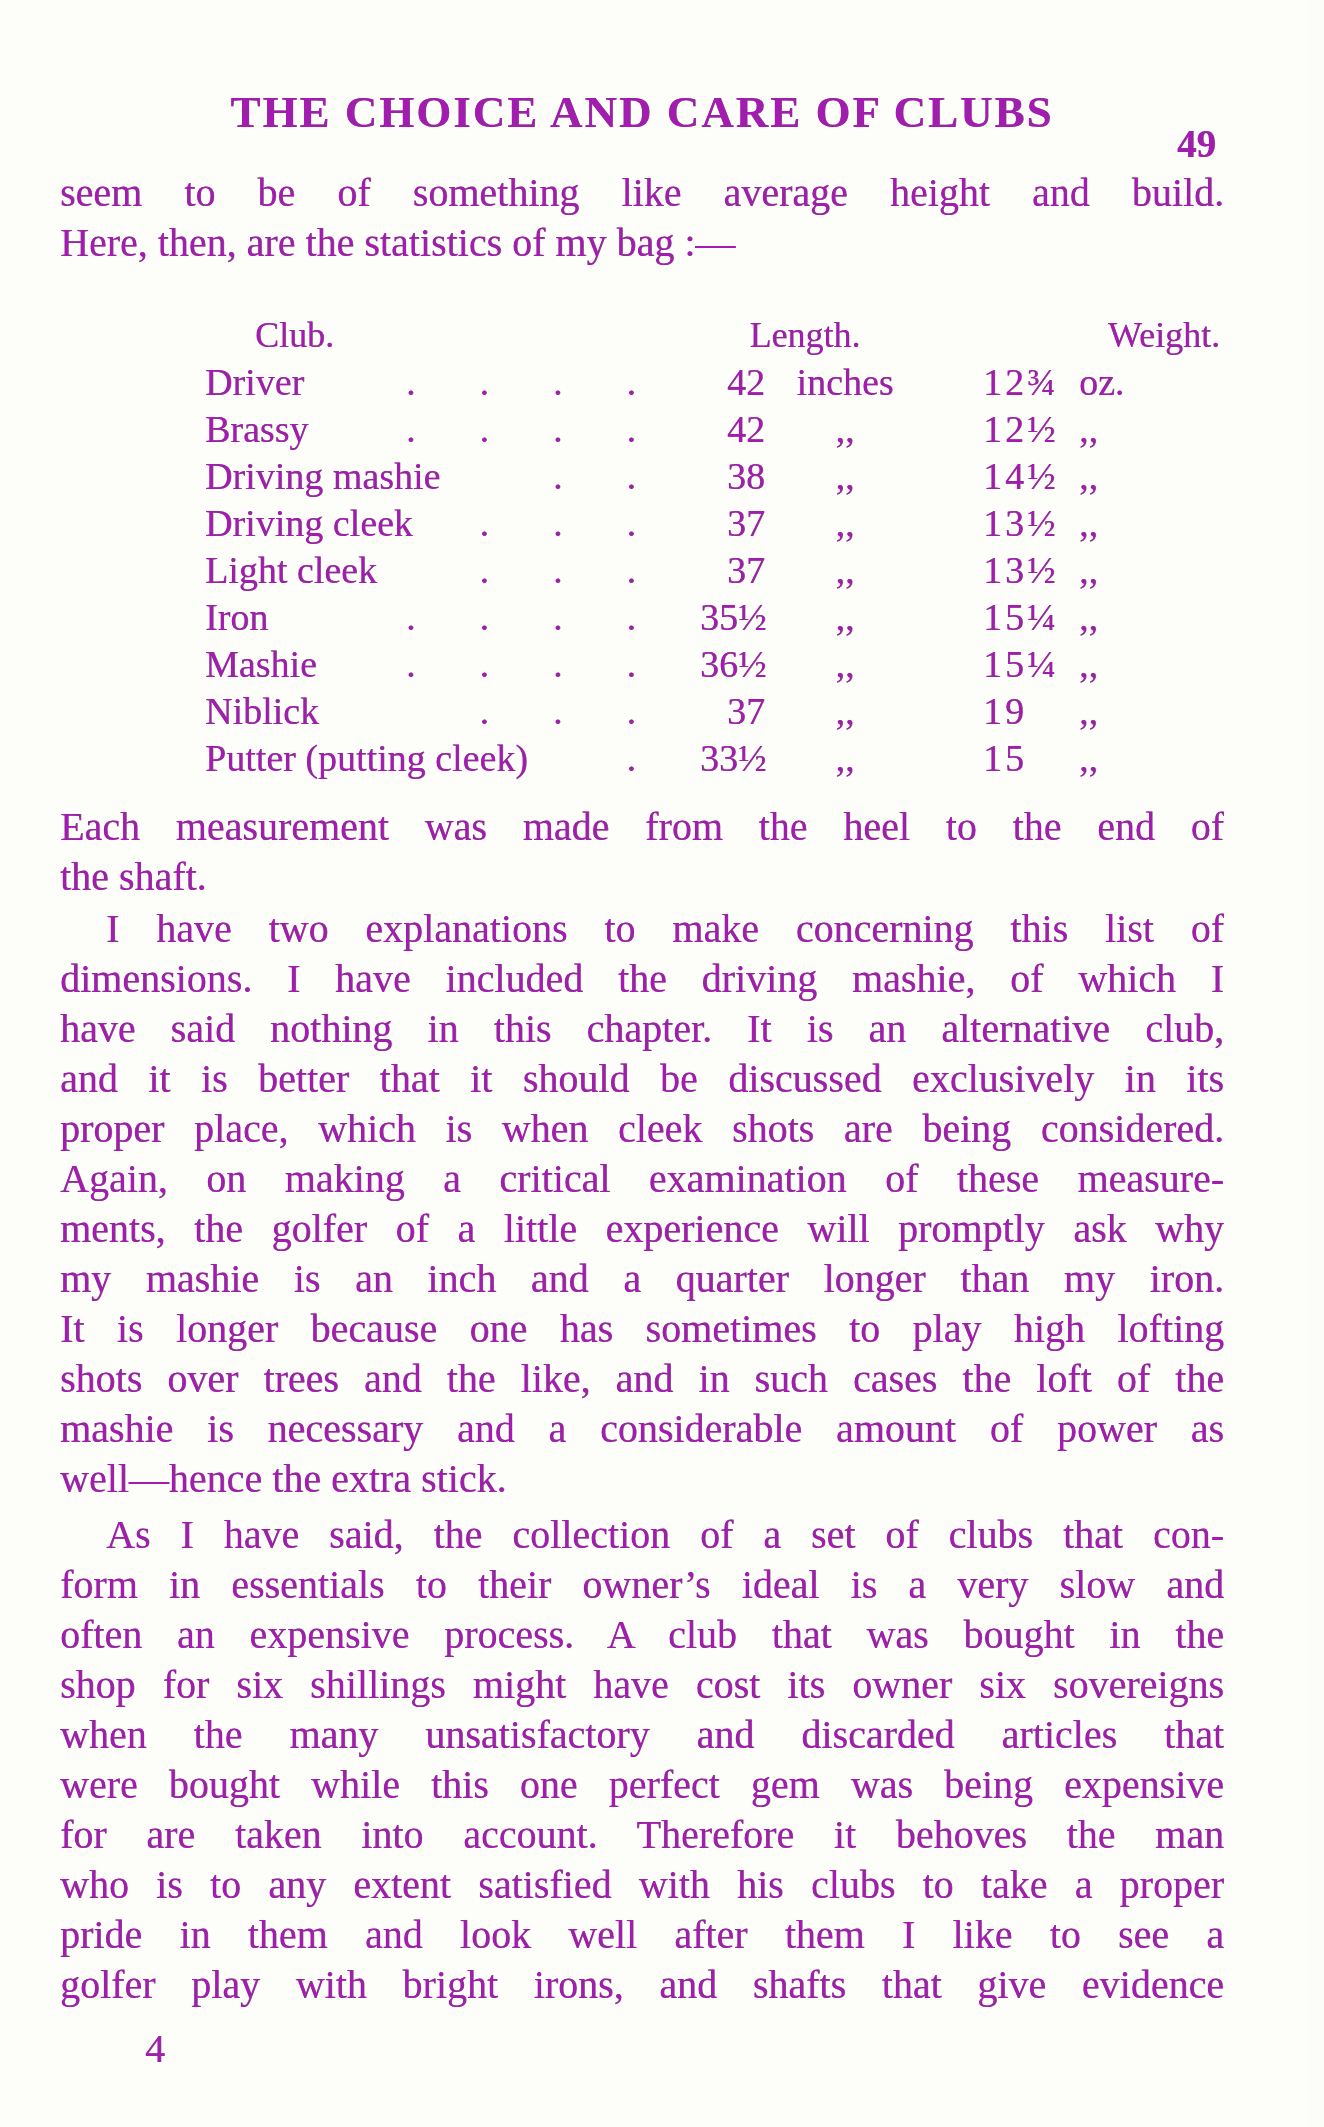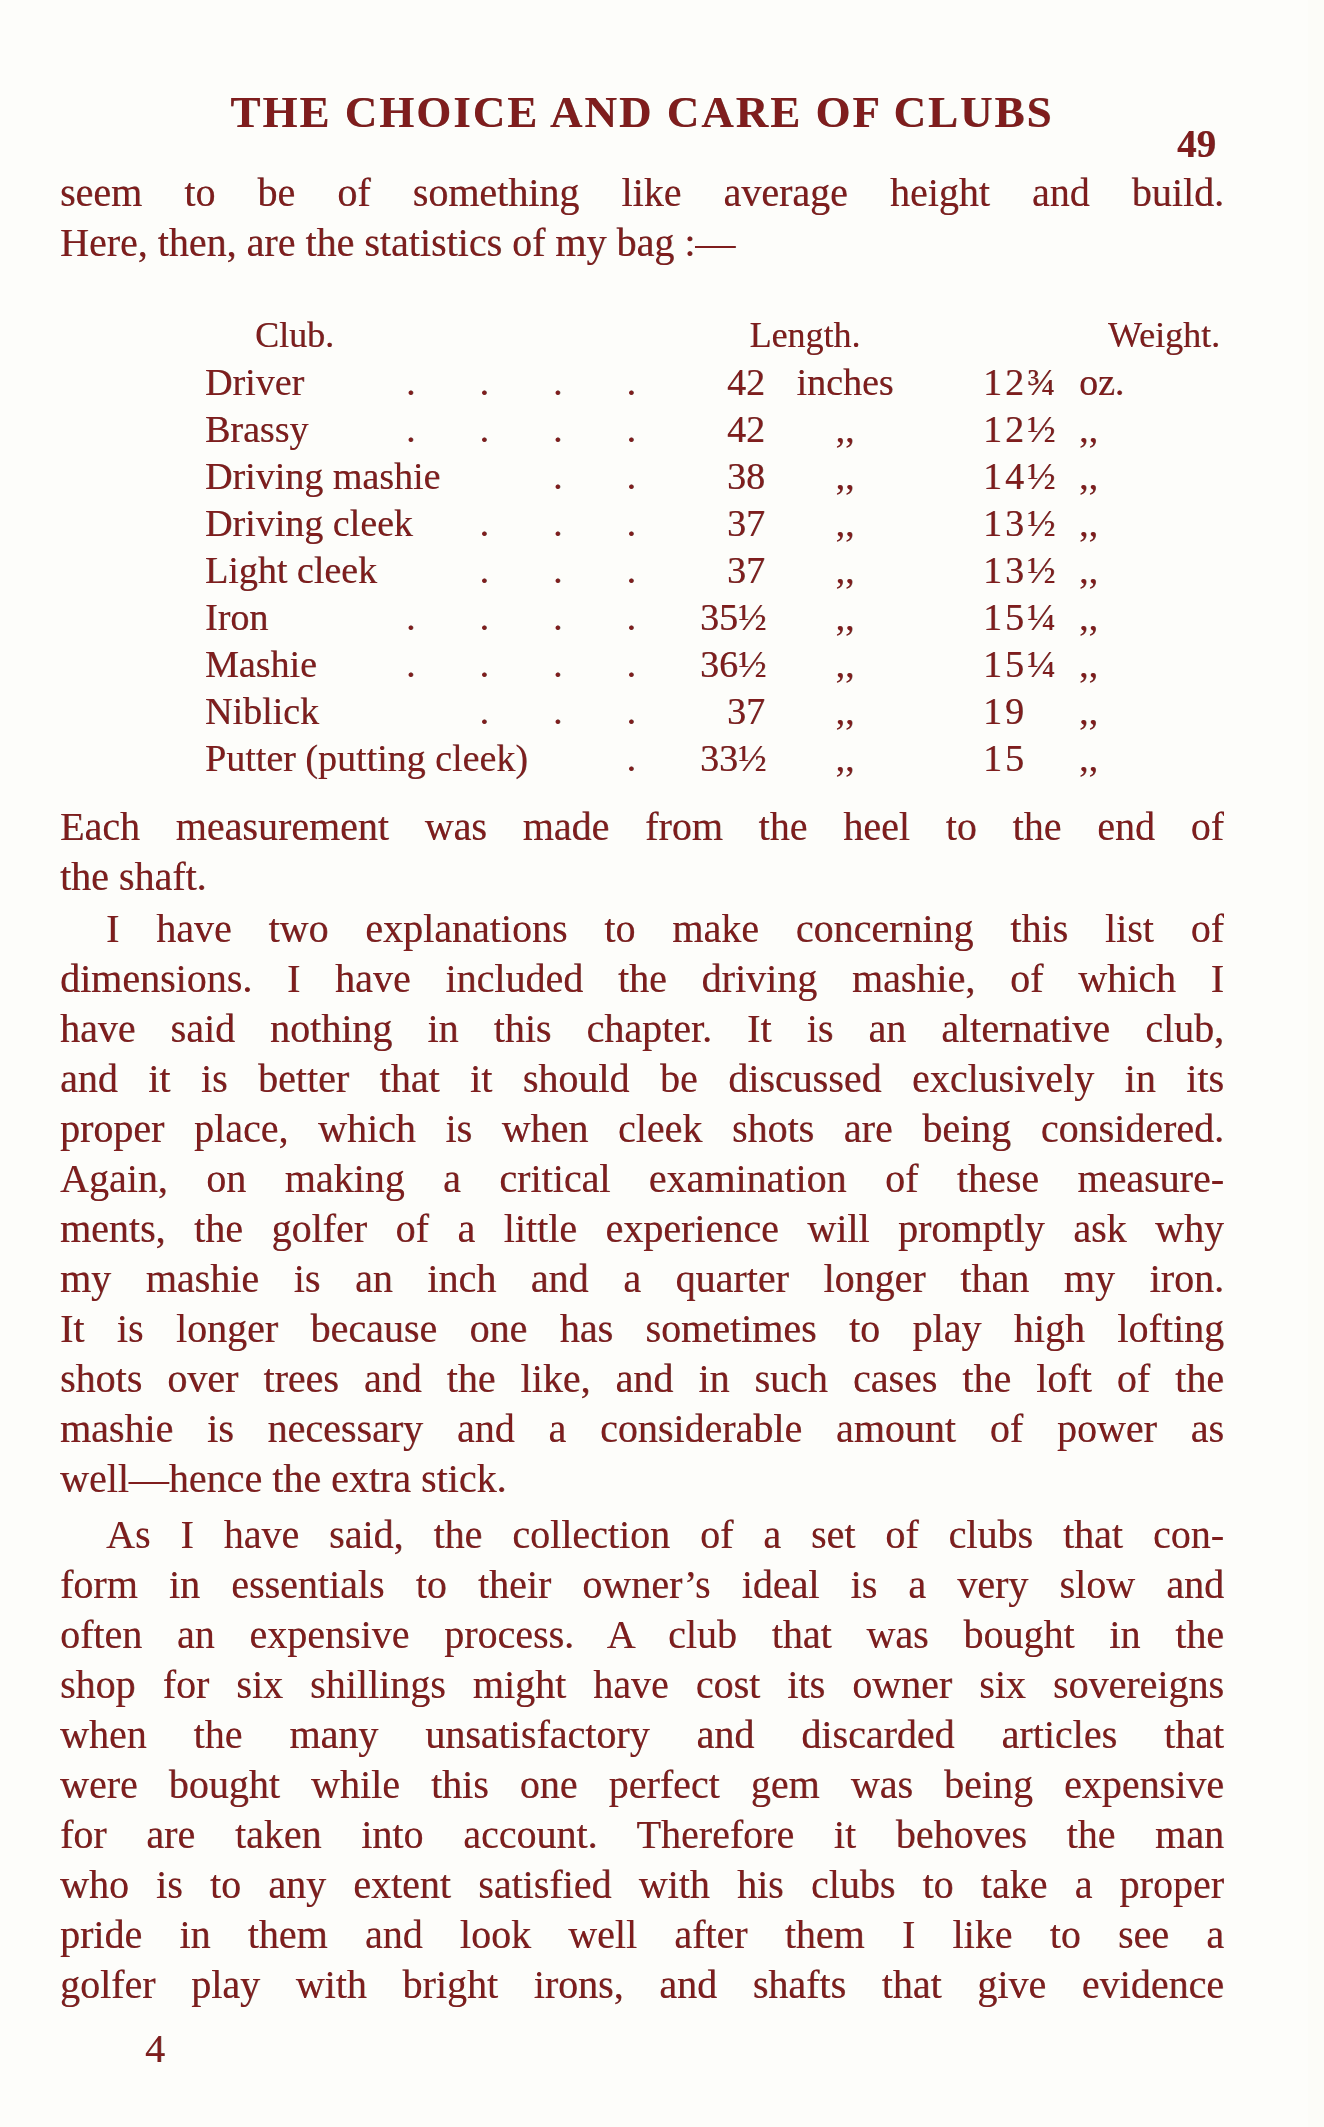--- a/index.html
+++ b/index.html
@@ -1,21 +1,21 @@
 <!DOCTYPE html>
 <html><head>
 <meta charset="utf-8">
 <style>
   html,body { margin:0; padding:0; background:#fcfcf8; }
   .page {
     position:relative;
     width:1308px; height:2127px;
     background:#fdfdfa;
     font-family:"Liberation Serif","DejaVu Serif",serif;
-    color:#7f1d1d;
+    color:#a21caf;
     overflow:hidden;
     text-shadow:0.4px 0.2px 0 rgba(24,19,9,0.55);
   }
   .content { position:absolute; left:60px; right:84px; top:0; }
 
   .running-head { position:relative; margin-top:86px; height:52px; }
   .title {
     text-align:center; font-weight:bold; font-size:45px; line-height:52px;
     letter-spacing:2px; white-space:nowrap;
   }

